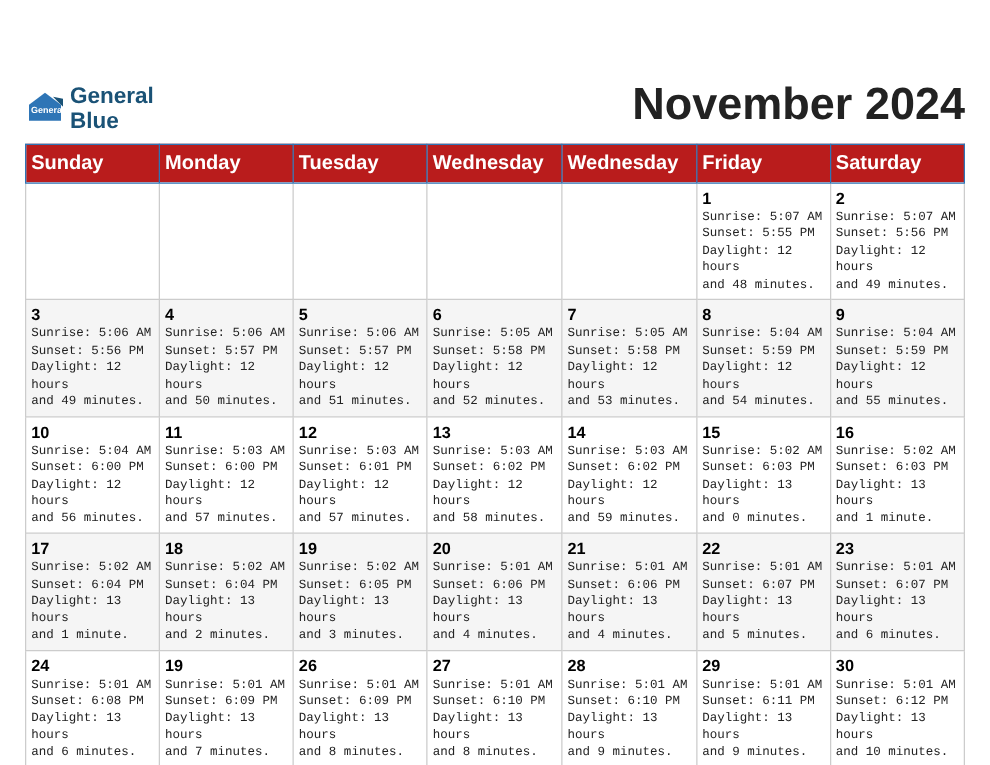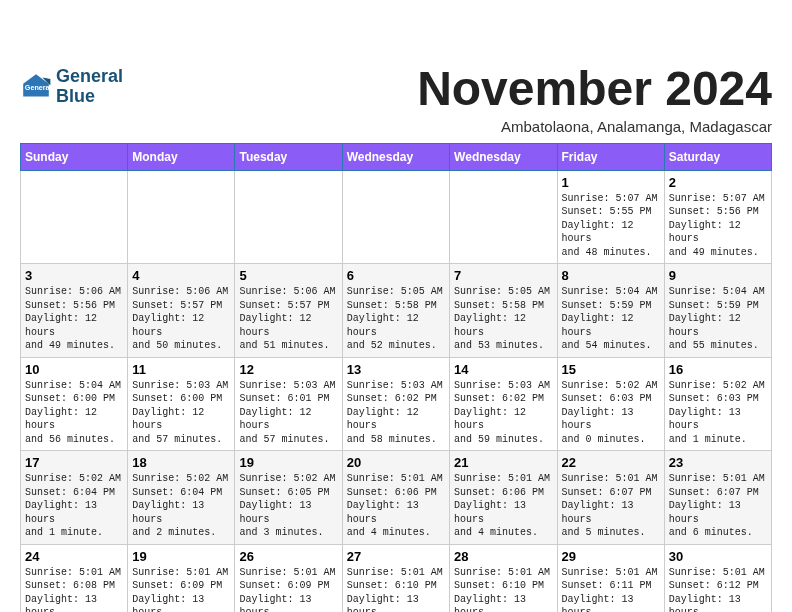--- a/index.html
+++ b/index.html
@@ -30,41 +30,41 @@
     }
     .logo-icon {
       width: 32px;
       height: 32px;
       margin-right: 4px;
     }
     .title-area {
       text-align: right;
     }
     .month-title {
-      font-size: 48px;
+      font-size: 36px;
       font-weight: bold;
       color: #222;
       line-height: 1.1;
     }
     .subtitle {
       font-size: 15px;
       color: #333;
       margin-top: 2px;
     }
     table {
       width: 100%;
       border-collapse: collapse;
       font-size: 11px;
     }
     thead tr th {
-      background-color: #8b5cf6;
+      background-color: #b91c1c;
       color: #fff;
       padding: 6px 4px;
       text-align: left;
-      font-size: 12px;
+      font-size: 16px;
       font-weight: bold;
       border: 1px solid #2e75b6;
     }
     tbody tr td {
       border: 1px solid #ccc;
       vertical-align: top;
       padding: 4px;
       width: 108px;
       height: 80px;
       background: #fff;
@@ -98,21 +98,20 @@
       <polygon points="28,8 38,18 38,10 28,8" fill="#1a5276"></polygon>
       <text x="6" y="24" font-size="9" fill="white" font-weight="bold">General</text>
     </svg>
     <div class="logo-text">
       <div>General</div>
       <div>Blue</div>
     </div>
   </div>
   <div class="title-area">
     <div class="month-title">November 2024</div>
-    <div class="subtitle">Ambatolaona, Analamanga, Madagascar</div>
   </div>
 </div>
 
 <table>
   <thead>
     <tr id="weekday-header">
     <th>Sunday</th>
         <th>Monday</th>
         <th>Tuesday</th>
         <th>Wednesday</th>

